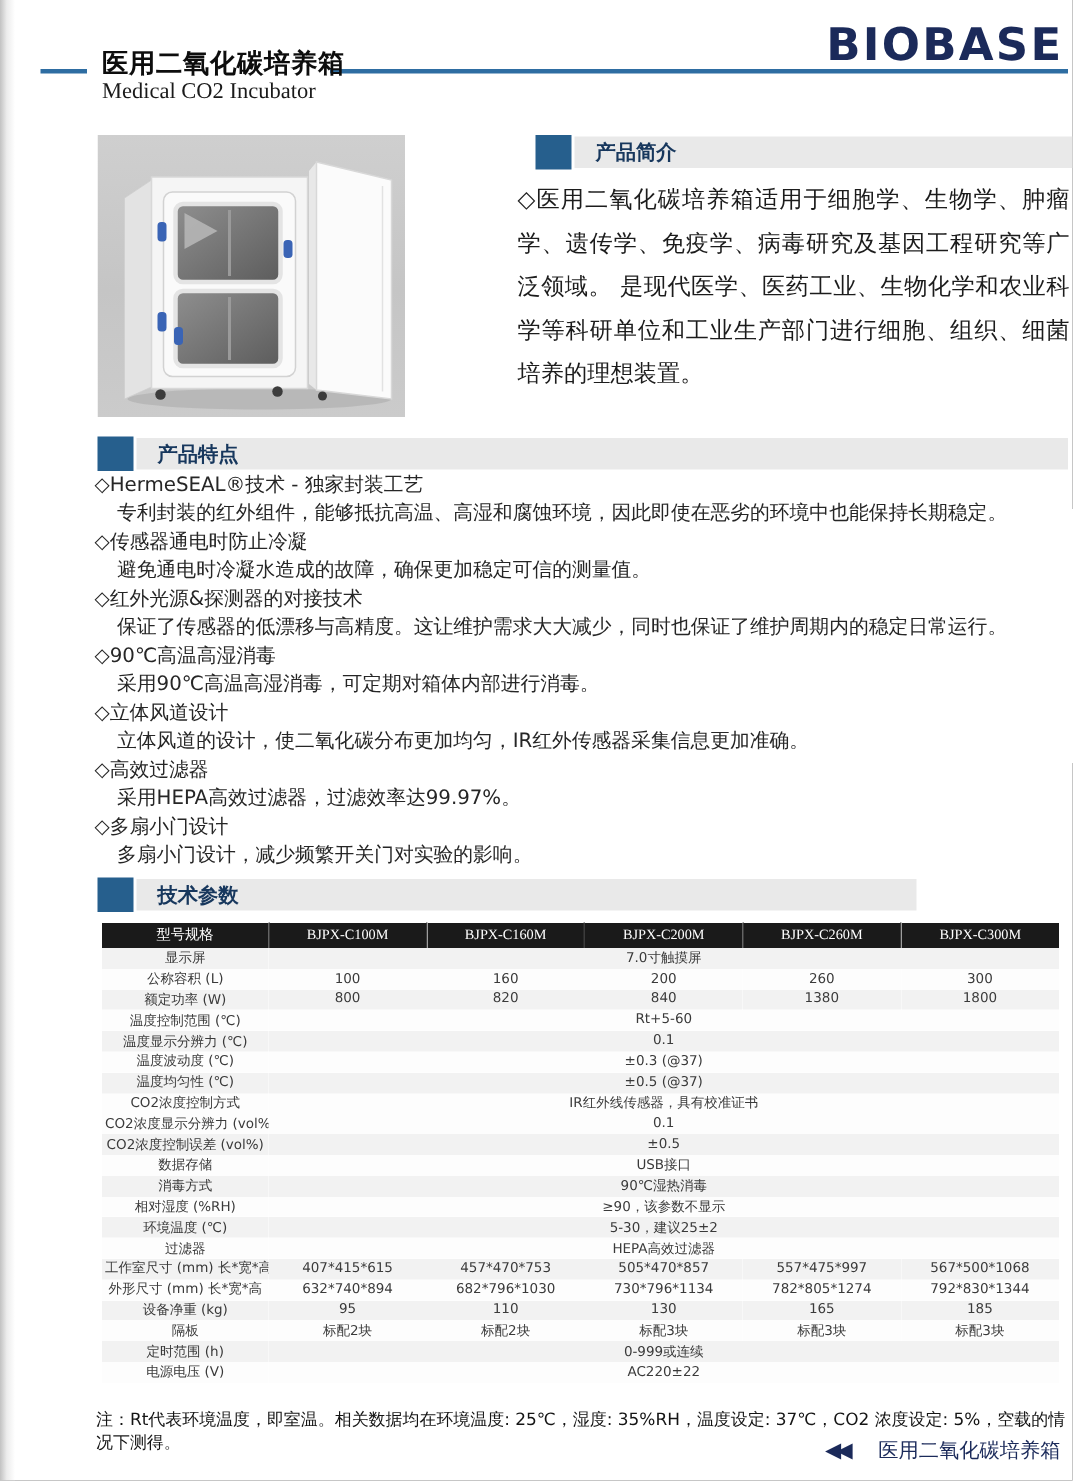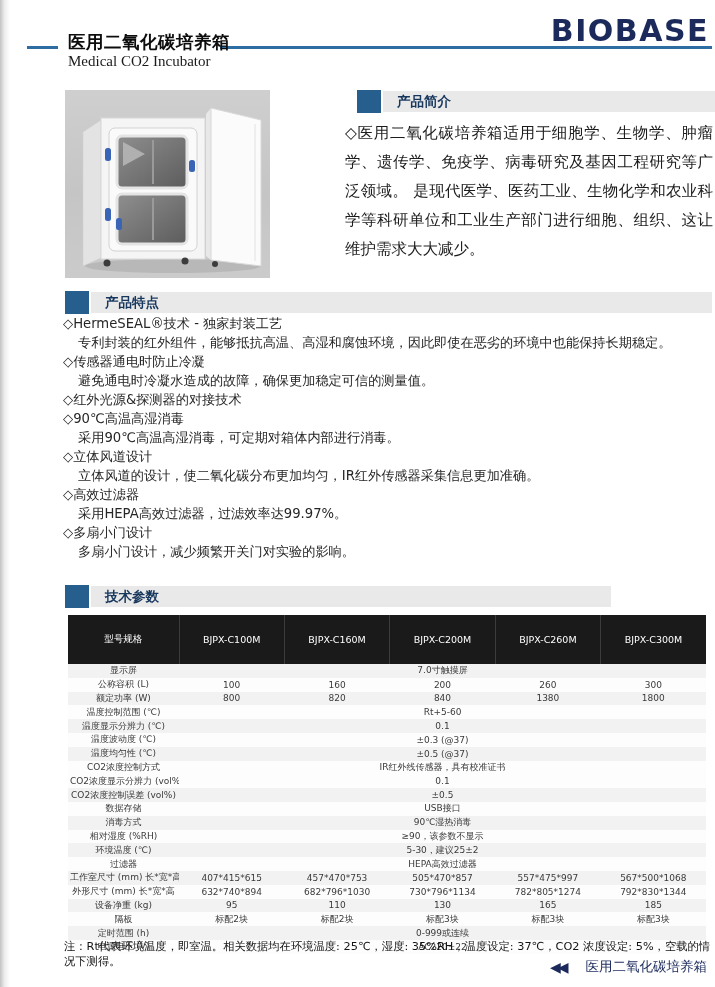--- a/index.html
+++ b/index.html
@@ -33,22 +33,22 @@
   
   .intro-body{position:absolute;left:345px;top:119px;width:368px;font-size:15.5px;line-height:29px;
               color:#1c1c1c;text-align:justify;}
 
   
   .feat-list{position:absolute;left:63px;top:314px;width:650px;font-size:13.2px;line-height:19px;color:#262626;}
   .feat-desc{padding-left:15px;}
 
   
   table.specs{position:absolute;left:68px;top:615px;width:638px;border-collapse:collapse;table-layout:fixed;}
-  table.specs th{background:var(--thbg);color:#ffffff;font-size:9.5px;font-weight:normal;height:17px;padding:16px;
-                 border-left:1px solid #3c3c3c;overflow:hidden;white-space:nowrap;}
+  table.specs th{background:var(--thbg);color:#ffffff;font-size:9.5px;font-weight:normal;height:17px;padding:0;
+                 border-left:1px solid #3c3c3c;overflow:hidden;white-space:nowrap;font-family:Liberation Serif, serif;}
   table.specs th:first-child{border-left:none;}
   table.specs td{font-size:9px;color:#3a3a3a;text-align:center;height:13.8px;padding:0 2px;
                  overflow:hidden;white-space:nowrap;}
   table.specs tr.odd td{background:#f2f2f2;}
   table.specs tr.even td{background:#fdfdfd;}
   col.c0{width:17.4%;}
 
   
   .note{position:absolute;left:64px;top:939px;width:650px;font-size:11.3px;color:#141414;}
   .footer{position:absolute;right:8px;top:958px;display:flex;align-items:center;}
@@ -101,33 +101,34 @@
       <circle cx="120" cy="171" r="3.5" fill="#3c3c3c"></circle>
       <circle cx="150" cy="174" r="3" fill="#3c3c3c"></circle>
     </svg>
   </div>
 
   <div class="sec-head intro-head">
     <div class="sq"></div>
     <div class="bar"></div>
     <div class="txt">产品简介</div>
   </div>
-  <div class="intro-body">◇医用二氧化碳培养箱适用于细胞学、生物学、肿瘤学、遗传学、免疫学、病毒研究及基因工程研究等广泛领域。 是现代医学、医药工业、生物化学和农业科学等科研单位和工业生产部门进行细胞、组织、这让维护需求大大减少。</div>
+  <div class="intro-body">◇医用二氧化碳培养箱适用于细胞学、生物学、肿瘤学、遗传学、免疫学、病毒研究及基因工程研究等广泛领域。 是现代医学、医药工业、生物化学和农业科学等科研单位和工业生产部门进行细胞、组织、细菌培养的理想装置。</div>
 
   <div class="sec-head feat-head">
     <div class="sq"></div>
     <div class="bar"></div>
     <div class="txt">产品特点</div>
   </div>
   <div class="feat-list">
       <div class="feat-title">◇HermeSEAL®技术 - 独家封装工艺</div>
       <div class="feat-desc">专利封装的红外组件，能够抵抗高温、高湿和腐蚀环境，因此即使在恶劣的环境中也能保持长期稳定。</div>
       <div class="feat-title">◇传感器通电时防止冷凝</div>
       <div class="feat-desc">避免通电时冷凝水造成的故障，确保更加稳定可信的测量值。</div>
       <div class="feat-title">◇红外光源&amp;探测器的对接技术</div>
+      <div class="feat-desc">保证了传感器的低漂移与高精度。这让维护需求大大减少，同时也保证了维护周期内的稳定日常运行。</div>
       <div class="feat-title">◇90℃高温高湿消毒</div>
       <div class="feat-desc">采用90℃高温高湿消毒，可定期对箱体内部进行消毒。</div>
       <div class="feat-title">◇立体风道设计</div>
       <div class="feat-desc">立体风道的设计，使二氧化碳分布更加均匀，IR红外传感器采集信息更加准确。</div>
       <div class="feat-title">◇高效过滤器</div>
       <div class="feat-desc">采用HEPA高效过滤器，过滤效率达99.97%。</div>
       <div class="feat-title">◇多扇小门设计</div>
       <div class="feat-desc">多扇小门设计，减少频繁开关门对实验的影响。</div>
     </div>
 

